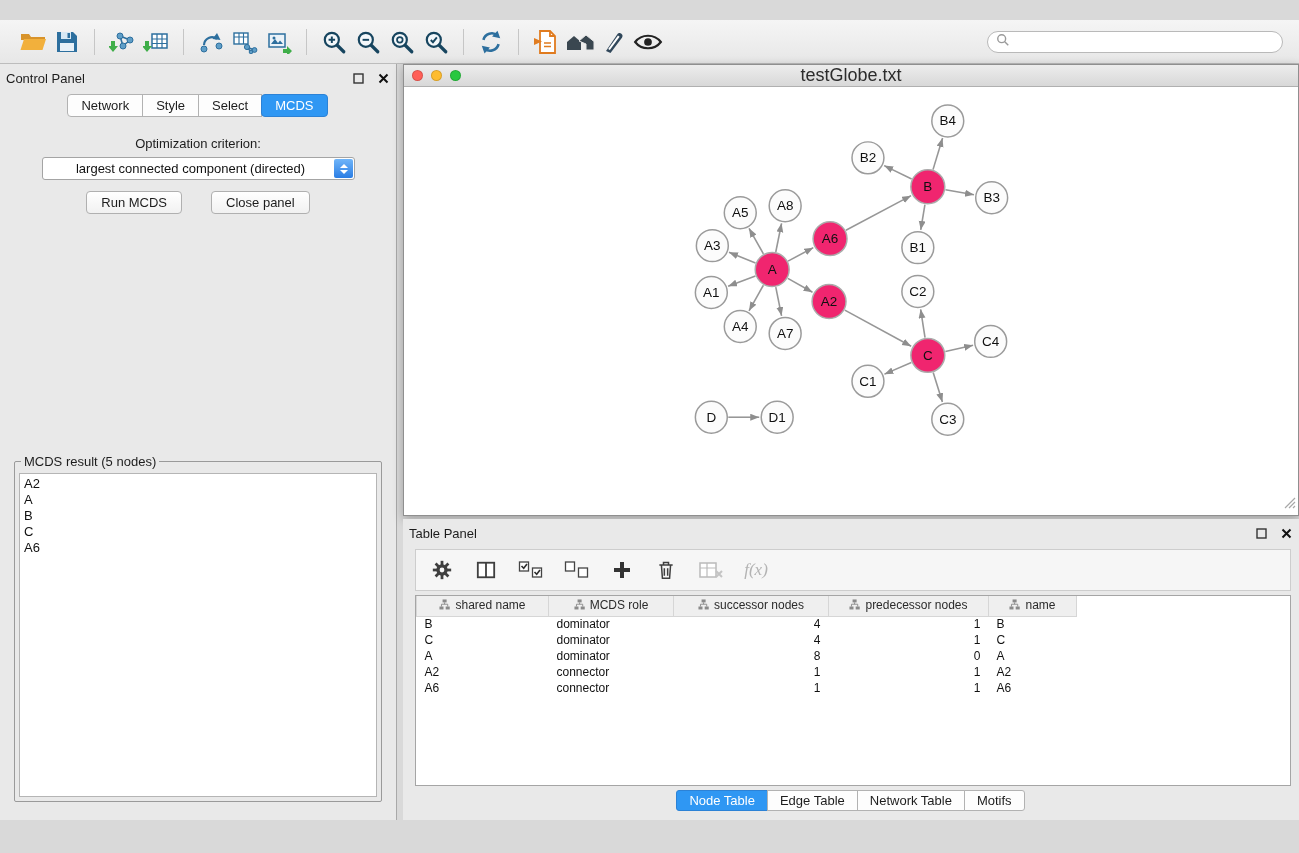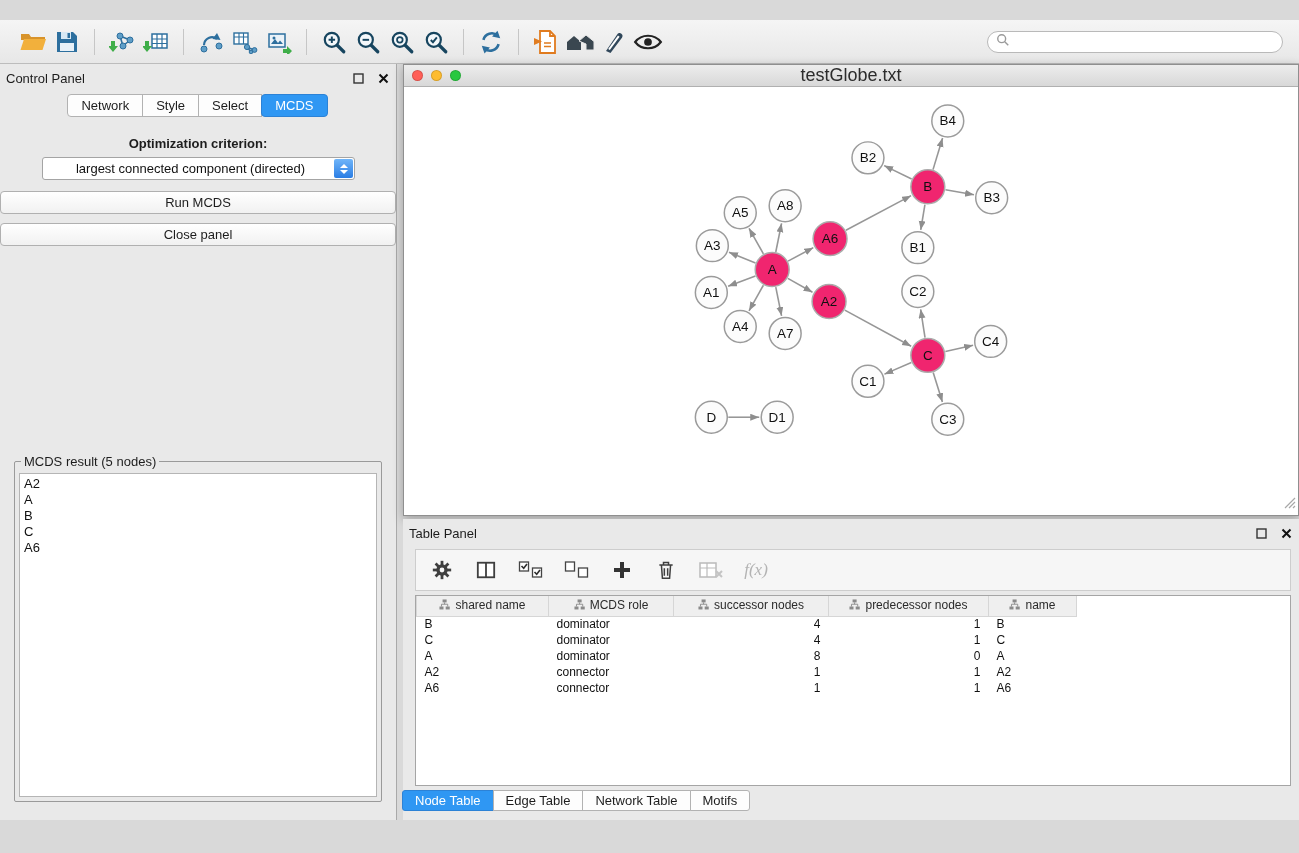--- a/index.html
+++ b/index.html
@@ -33,30 +33,30 @@
                    background:#e9e9e9; border-right:1px solid #a9a9a9; }
   .panel-header { height:28px; display:flex; align-items:center; padding:0 6px; font-size:13px; color:#1d1d1d; }
   .panel-header .ph-icons { margin-left:auto; display:flex; gap:12px; align-items:center; }
   .ph-btn { width:13px; height:13px; display:flex; align-items:center; justify-content:center; }
   .cp-tabs { position:absolute; left:0; right:0; top:30px; display:flex; justify-content:center; }
   .cp-tab { font-size:13px; color:#1d1d1d; background:#fdfdfd; border:1px solid #b2b2b2;
             padding:3px 13px; margin-left:-1px; }
   .cp-tab:first-child { border-radius:4px 0 0 4px; }
   .cp-tab:last-child { border-radius:0 4px 4px 0; }
   .cp-tab.active { background:var(--accent); color:#fff; border-color:#2c82d6; border-radius:4px; }
-  .opt-label { position:absolute; left:0; right:0; top:72px; text-align:center; font-size:13px; color:#1d1d1d;font-weight:bold; }
+  .opt-label { position:absolute; left:0; right:0; top:72px; text-align:center; font-size:13px; color:#1d1d1d; }
   .combo { position:absolute; left:42px; top:93px; width:313px; height:23px; background:#fff;
            border:1px solid #a4a4a4; border-radius:3px; display:flex; align-items:center;
            font-size:13px; color:#111; padding:0 24px 0 8px;justify-content:center; }
   .combo-stepper { position:absolute; right:1px; top:1px; bottom:1px; width:19px; border-radius:2px;
                    background:linear-gradient(#70b5f9,#2a7de4); display:flex; flex-direction:column;
                    align-items:center; justify-content:center; gap:2px; }
   .tri-up { width:0; height:0; border-left:4px solid transparent; border-right:4px solid transparent; border-bottom:4px solid #fff; }
   .tri-down { width:0; height:0; border-left:4px solid transparent; border-right:4px solid transparent; border-top:4px solid #fff; }
-  .cp-buttons { position:absolute; left:0; right:0; top:127px; display:flex; justify-content:center; gap:9px;flex-direction:column; }
+  .cp-buttons { position:absolute; left:0; right:0; top:127px; display:flex; justify-content:center; gap:29px; }
   .btn { font-size:13px; color:#1d1d1d; background:linear-gradient(#ffffff,#f1f1f1);
          border:1px solid #b0b0b0; border-radius:4px; padding:3px 14px; }
   .result-fieldset { position:absolute; left:14px; right:14px; top:390px; bottom:18px;
                      border:1px solid #9a9a9a; border-radius:2px; padding:4px; }
   .result-fieldset legend { font-size:13px; color:#1d1d1d; padding:0 3px; margin-left:2px; }
   .result-list { width:100%; height:100%; background:#fff; border:1px solid #b5b5b5; overflow:hidden; padding:2px 4px; }
   .result-item { font-size:13px; color:#111; line-height:16px; }
 
   
   .network-window { position:absolute; left:403px; top:64px; width:896px; height:452px;
@@ -82,21 +82,21 @@
   .fx { font-family:"Liberation Serif", serif; font-style:italic; font-size:17px; color:#b3b3b3; }
   .tp-table-wrap { position:absolute; left:12px; right:8px; top:76px; bottom:34px; background:#fff;
                    border:1px solid #a5a5a5; overflow:hidden; }
   table.data { border-collapse:collapse; table-layout:fixed; }
   table.data th { background:#efefef; border:1px solid #d6d6d6; border-top:none; font-weight:normal;
                   font-size:12px; color:#2b2b2b; height:20px; text-align:center; white-space:nowrap;
                   overflow:hidden; }
   table.data th .colicon { display:inline-block; vertical-align:-1px; margin-right:5px; }
   table.data td { font-size:12px; color:#111; height:16px; padding:0 8px; white-space:nowrap; }
   table.data td.num { text-align:right; }
-  .tp-tabs { position:absolute; left:0; right:0; bottom:9px; display:flex; }
+  .tp-tabs { position:absolute; left:0; right:0; bottom:9px; display:flex; justify-content:center; }
   .tp-tab { font-size:13px; color:#1d1d1d; background:#fdfdfd; border:1px solid #b2b2b2;
             padding:2px 12px; margin-left:-1px; }
   .tp-tab:first-child { border-radius:3px 0 0 3px; }
   .tp-tab:last-child { border-radius:0 3px 3px 0; }
   .tp-tab.active { background:var(--accent); color:#fff; border-color:#2c82d6; }
 
   
   .statusbar { position:absolute; left:0; right:0; bottom:0; height:33px;
                background:linear-gradient(#f1f1f1,#e3e3e3); border-top:1px solid #b6b6b6;
                display:flex; align-items:center; padding:0 12px; }

